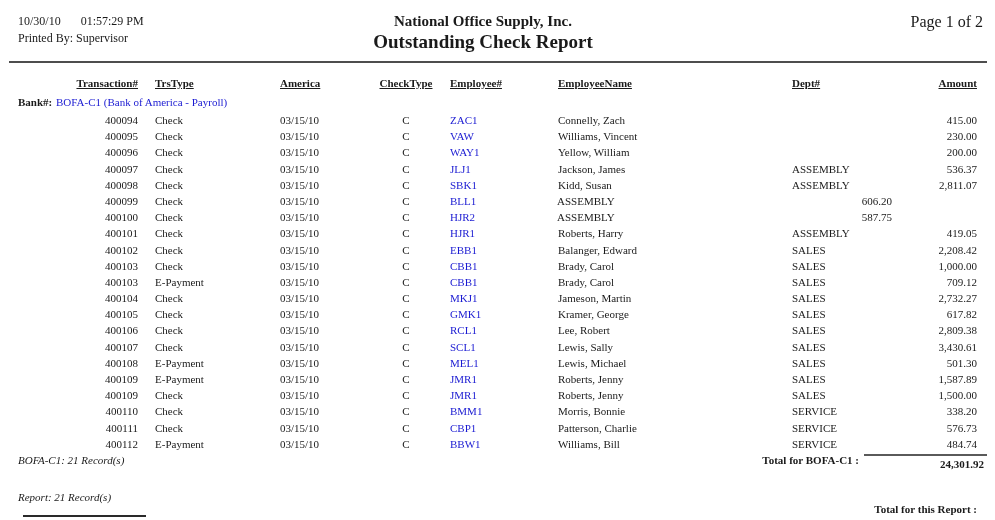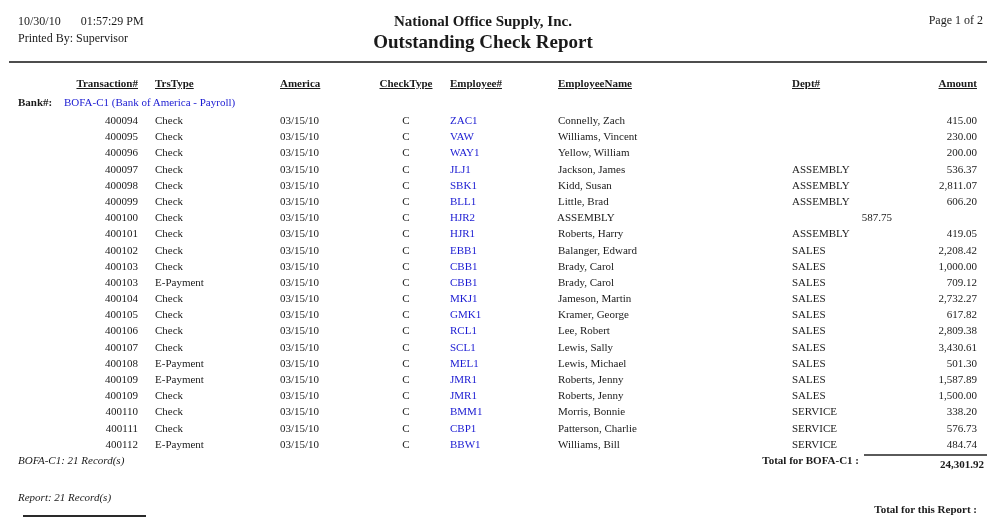--- a/index.html
+++ b/index.html
@@ -12,41 +12,41 @@
     overflow: hidden;
   }
   .page { position: relative; width: 995px; height: 520px; background: #fff; border-radius: 31px; }
 
   
   .hdr-left { position: absolute; top: 13px; left: 18px; font-size: 12px; line-height: 17px; white-space: nowrap; }
   .hdr-time { margin-left: 20px; }
   .hdr-center { position: absolute; top: 13px; left: 0; width: 966px; text-align: center; }
   .company { font-size: 15px; font-weight: bold; line-height: 16px; }
   .report-title { font-size: 19px; font-weight: bold; line-height: 22px; margin-top: 2px; }
-  .hdr-right { position: absolute; top: 13px; right: 12px; font-size: 12px; }
+  .hdr-right { position: absolute; top: 13px; right: 12px; font-size: 16px; }
 
   .rule { position: absolute; top: 61px; left: 9px; width: 978px; border-top: 2px solid #4d4d4d; }
 
   
   .table { position: absolute; top: 77px; left: 18px; width: 959px; font-size: 11px; }
   .grid { display: grid; grid-template-columns: 120px 142px 92px 68px 112px 235px 105px 85px; }
   .c { white-space: nowrap; overflow: hidden; }
   .c1 { text-align: right; }
   .c2 { padding-left: 17px; }
   .c3 { padding-left: 0; }
   .c4 { text-align: center; }
   .c5 { padding-left: 10px; }
   .c6 { padding-left: 6px; }
   .c7 { padding-left: 5px; }
   .c8 { text-align: right; }
   .header-row { font-weight: bold; height: 18px; line-height: 13px; }
   .header-row .c { text-decoration: underline; }
   .bank-row { height: 17px; line-height: 14px; white-space: nowrap; }
   .bank-label { font-weight: bold; }
-  .bank-value { margin-left: 9px; }
+  .bank-value { margin-left: 1px; }
   .blue { color: #1a1ad2; }
   .data-row { height: 16.2px; line-height: 16.2px; }
   .data-row .c5 { color: #1a1ad2; }
 
   
   .total-row { display: flex; align-items: flex-start; font-size: 11px; }
   .group-total-row { margin-top: 2px; }
   .report-total-row { margin-top: 21px; flex-direction: column; }
   .records-note { font-style: italic; white-space: nowrap; }
   .total-label { margin-left: auto; font-weight: bold; white-space: nowrap; }
@@ -148,21 +148,20 @@
           <span class="c c6">Kidd, Susan</span>
           <span class="c c7">ASSEMBLY</span>
           <span class="c c8">2,811.07</span>
         </div>
         <div class="grid data-row">
           <span class="c c1">400099</span>
           <span class="c c2">Check</span>
           <span class="c c3">03/15/10</span>
           <span class="c c4">C</span>
           <span class="c c5">BLL1</span>
-          <span class="c c6">Little, Brad</span>
           <span class="c c7">ASSEMBLY</span>
           <span class="c c8">606.20</span>
         </div>
         <div class="grid data-row">
           <span class="c c1">400100</span>
           <span class="c c2">Check</span>
           <span class="c c3">03/15/10</span>
           <span class="c c4">C</span>
           <span class="c c5">HJR2</span>
           <span class="c c7">ASSEMBLY</span>

